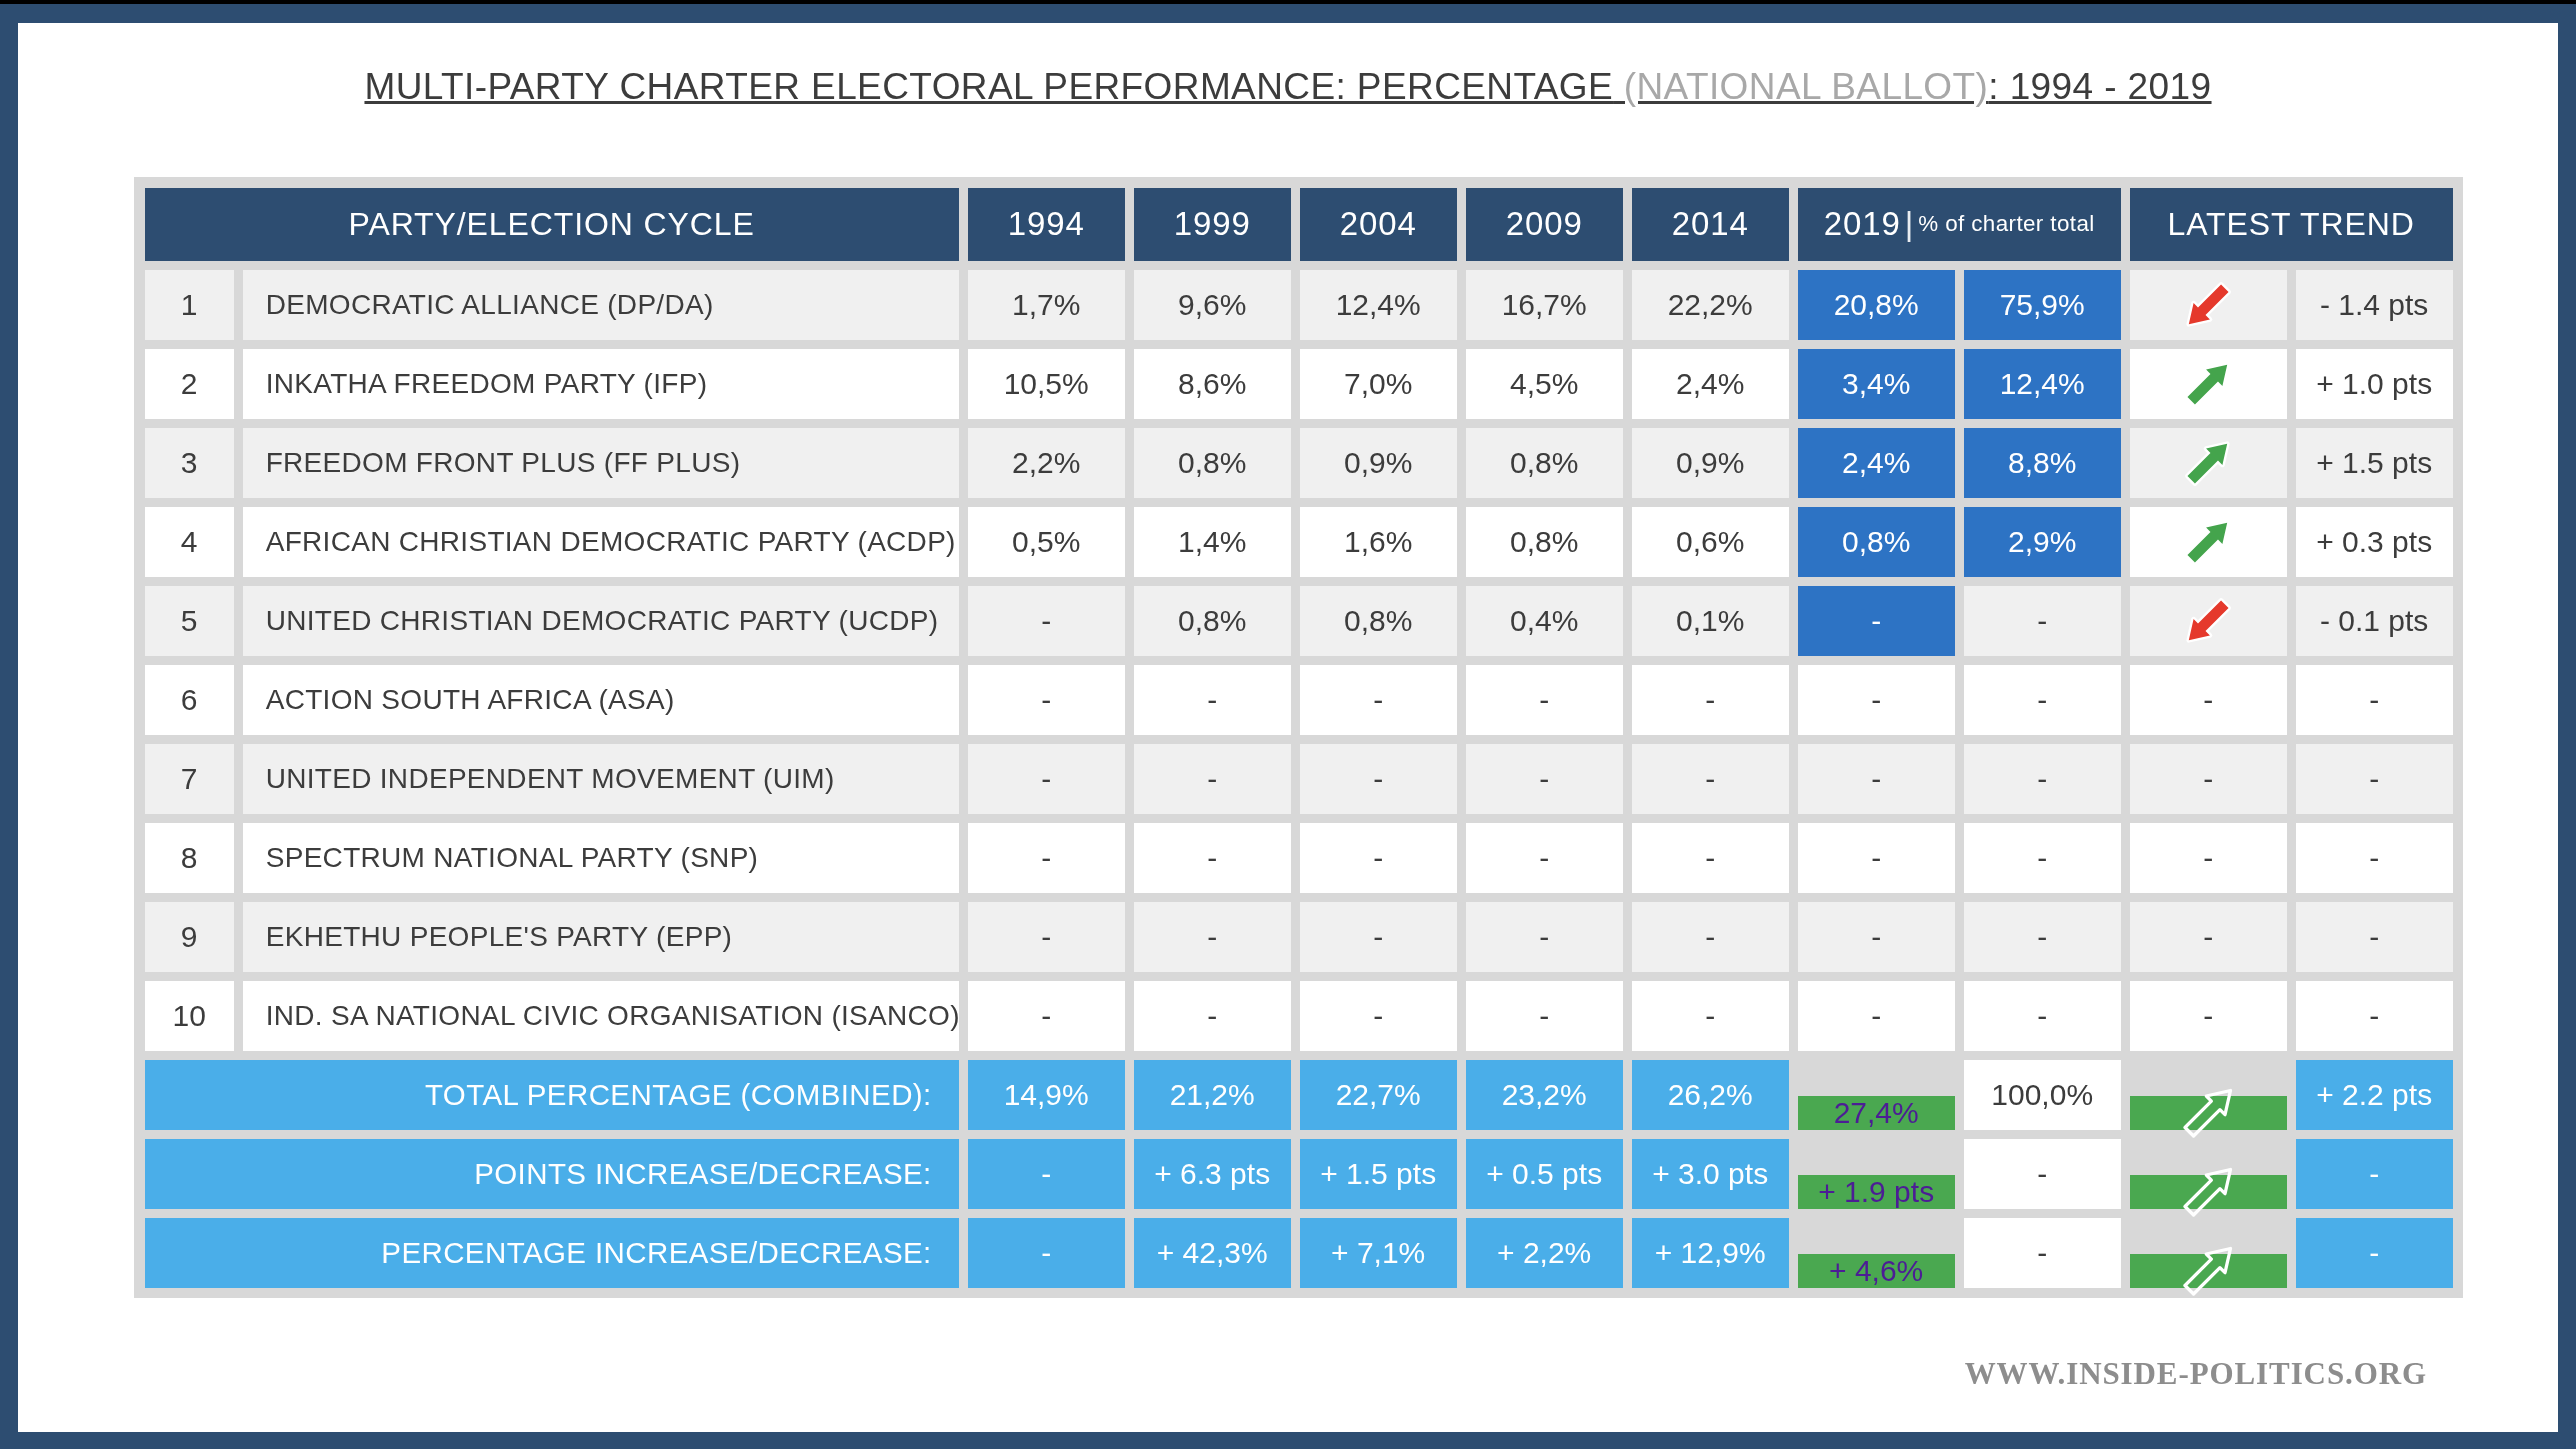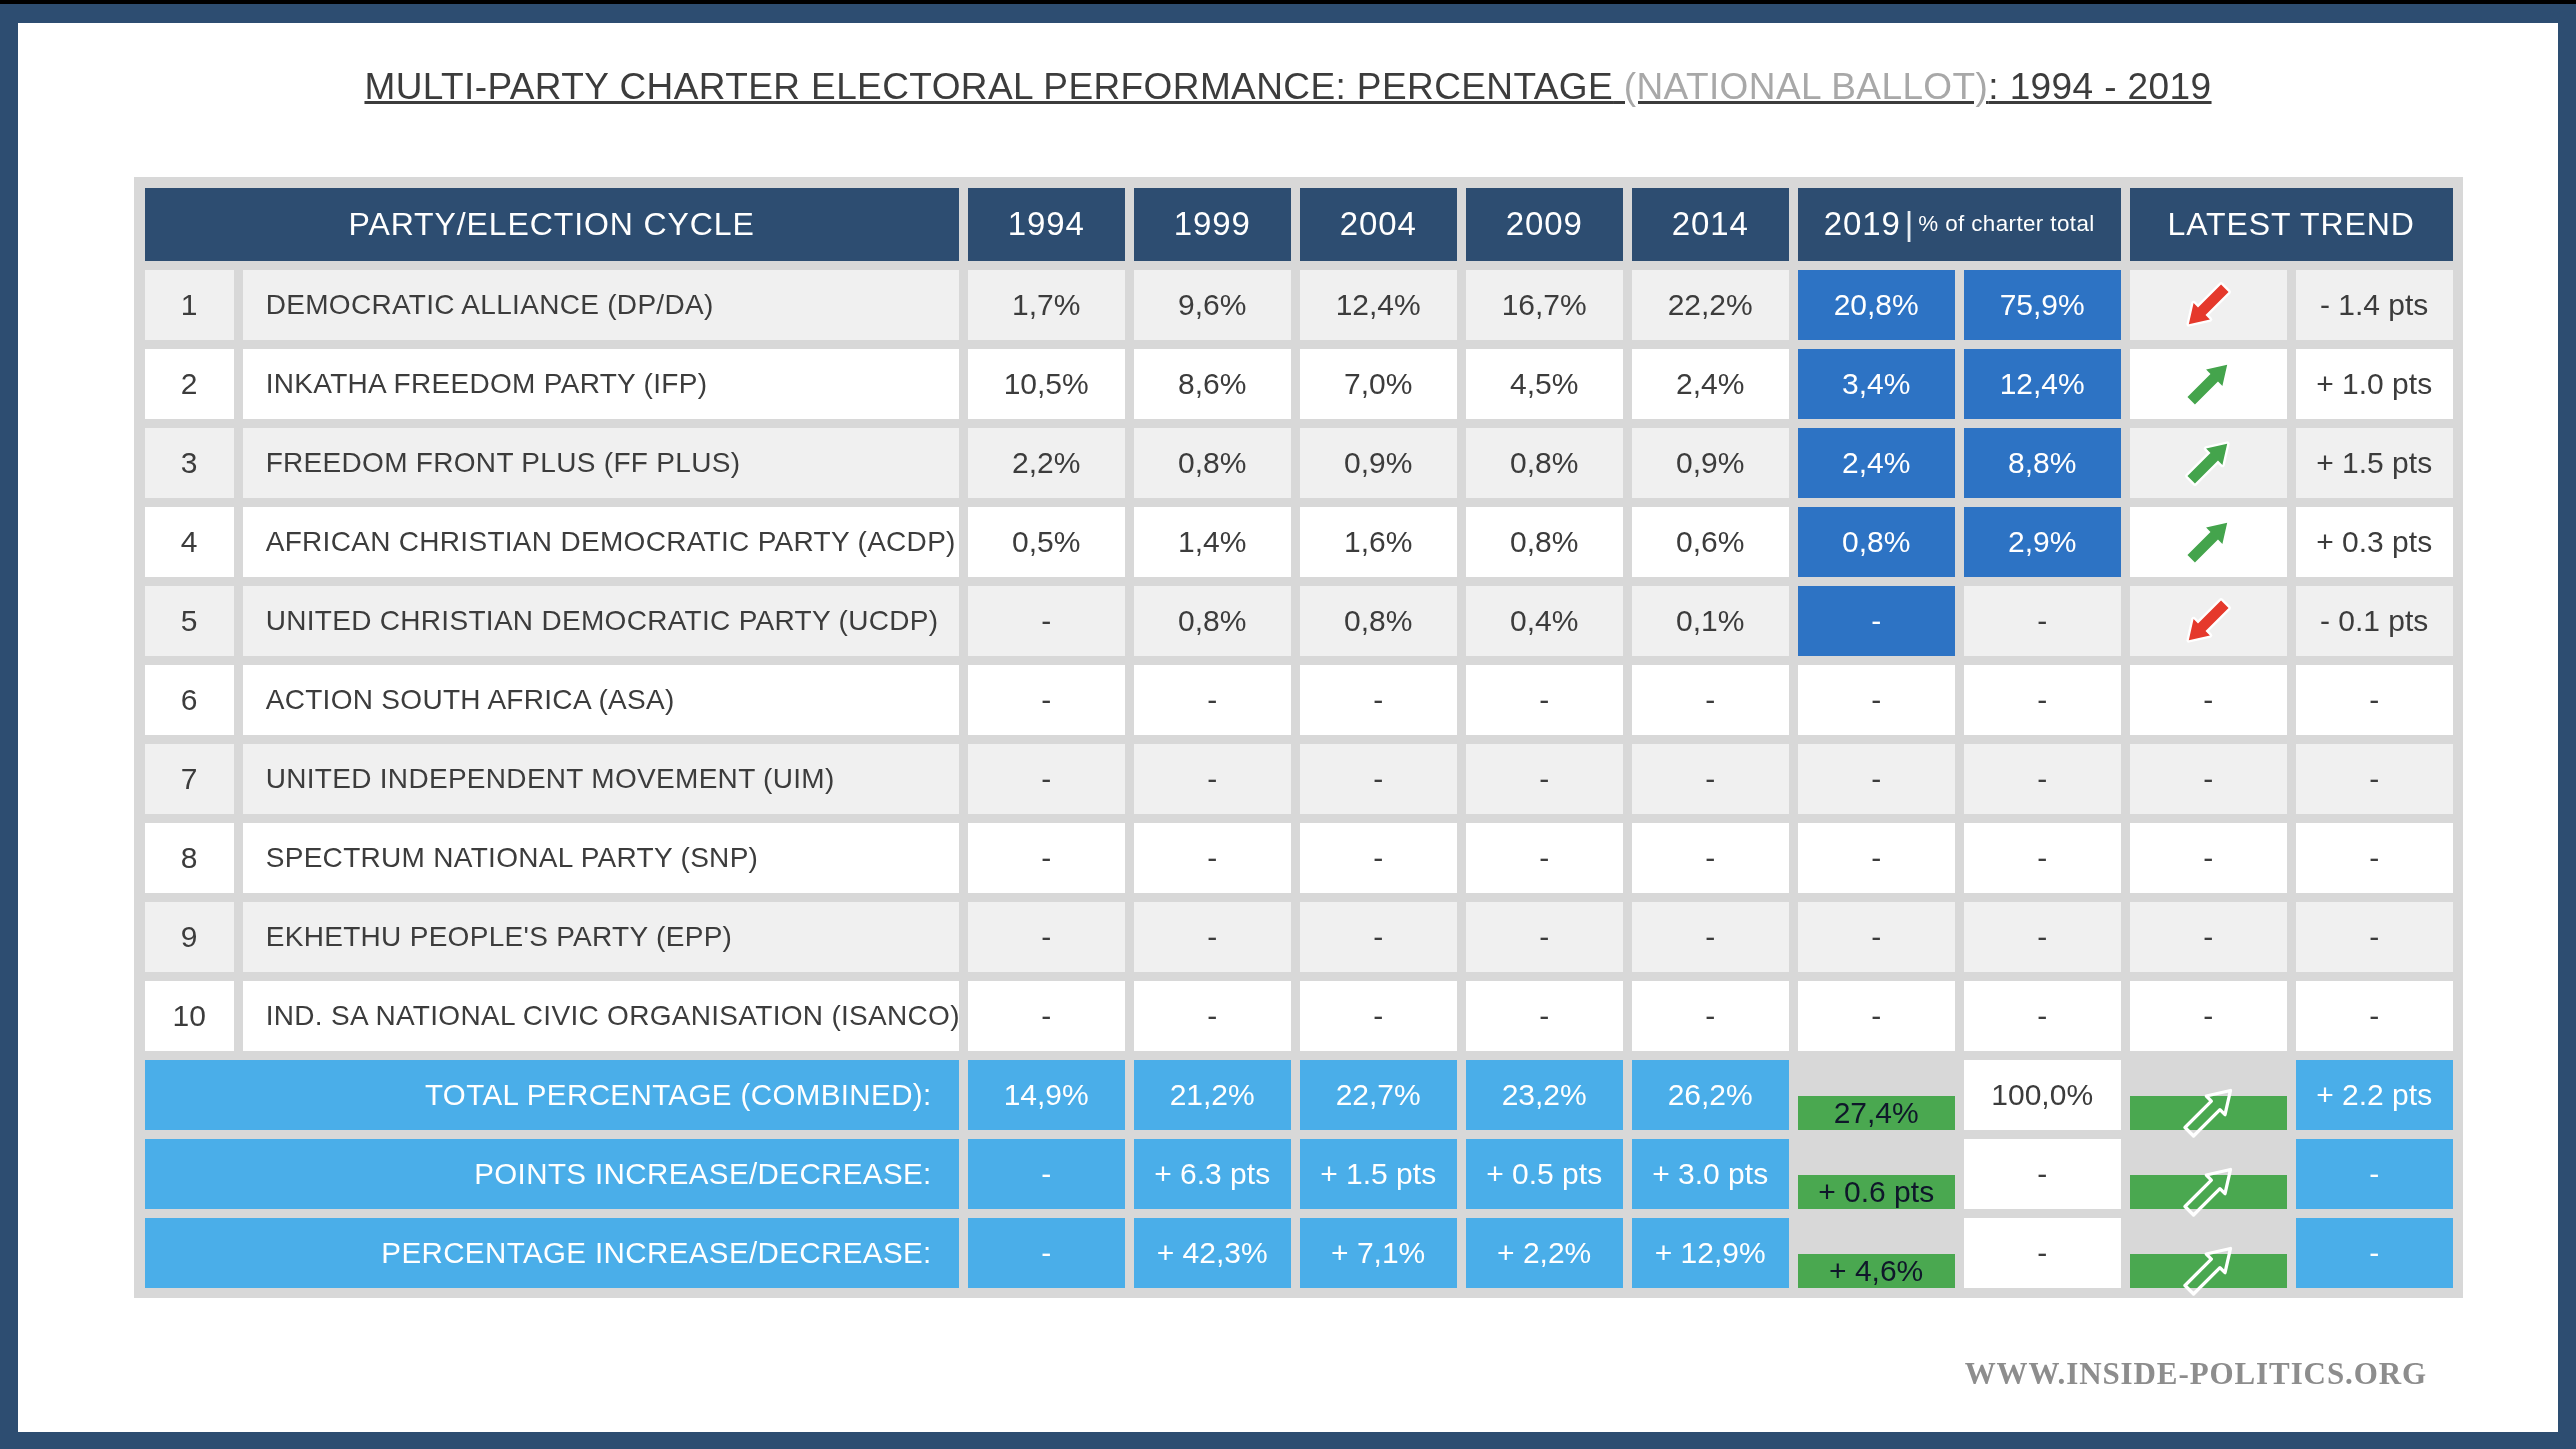--- a/index.html
+++ b/index.html
@@ -50,21 +50,21 @@
   }
   .hdr.party{grid-column:1 / span 2;font-size:32px;}
   .hdr.y2019{grid-column:span 2;gap:4px;}
   .hdr.y2019 .sep{font-weight:300;opacity:.9;}
   .hdr.y2019 .small{font-size:22.4px;letter-spacing:0.4px;}
   .hdr.trend{grid-column:span 2;font-size:32px;}
   .alt{background:var(--row-alt);}
   .name{justify-content:flex-start;padding-left:23px;font-size:28px;letter-spacing:0.3px;}
   .hl{background:var(--hl-blue);color:#ffffff;}
   .f-blue{background:var(--footer-blue);color:#ffffff;}
-  .f-green{background:var(--footer-green);color:#0f172a;margin-top:36px;}
+  .f-green{background:var(--footer-green);color:#4c1d95;margin-top:36px;}
   .f-white{background:#ffffff;color:var(--text-dark);}
   .f-label{grid-column:1 / span 2;justify-content:flex-end;padding-right:27px;font-size:29.5px;letter-spacing:0.4px;}
   .watermark{
     position:absolute;top:1356px;right:149px;z-index:2;
     font-family:"Liberation Serif", serif;font-weight:700;
     font-size:31px;letter-spacing:0.9px;color:#8d8d8d;
   }
 </style>
 </head>
 <body>
@@ -240,21 +240,21 @@
         <path d="M90,10 L80,54 L70.8,44.8 L22.8,92.8 L7.2,77.2 L55.2,29.2 L46,20 Z" fill="none" stroke="#ffffff" stroke-width="6" stroke-linejoin="round"></path>
       </svg>
     </div>
     <div class="cell f-blue">+ 2.2 pts</div>
     <div class="cell f-blue f-label">POINTS INCREASE/DECREASE:</div>
     <div class="cell f-blue">-</div>
     <div class="cell f-blue">+ 6.3 pts</div>
     <div class="cell f-blue">+ 1.5 pts</div>
     <div class="cell f-blue">+ 0.5 pts</div>
     <div class="cell f-blue">+ 3.0 pts</div>
-    <div class="cell f-green">+ 0.6 pts</div>
+    <div class="cell f-green">+ 1.9 pts</div>
     <div class="cell f-white">-</div>
     <div class="cell f-green">
       <svg viewBox="0 0 100 100" width="55" height="55">
         <path d="M90,10 L80,54 L70.8,44.8 L22.8,92.8 L7.2,77.2 L55.2,29.2 L46,20 Z" fill="none" stroke="#ffffff" stroke-width="6" stroke-linejoin="round"></path>
       </svg>
     </div>
     <div class="cell f-blue">-</div>
     <div class="cell f-blue f-label">PERCENTAGE INCREASE/DECREASE:</div>
     <div class="cell f-blue">-</div>
     <div class="cell f-blue">+ 42,3%</div>

